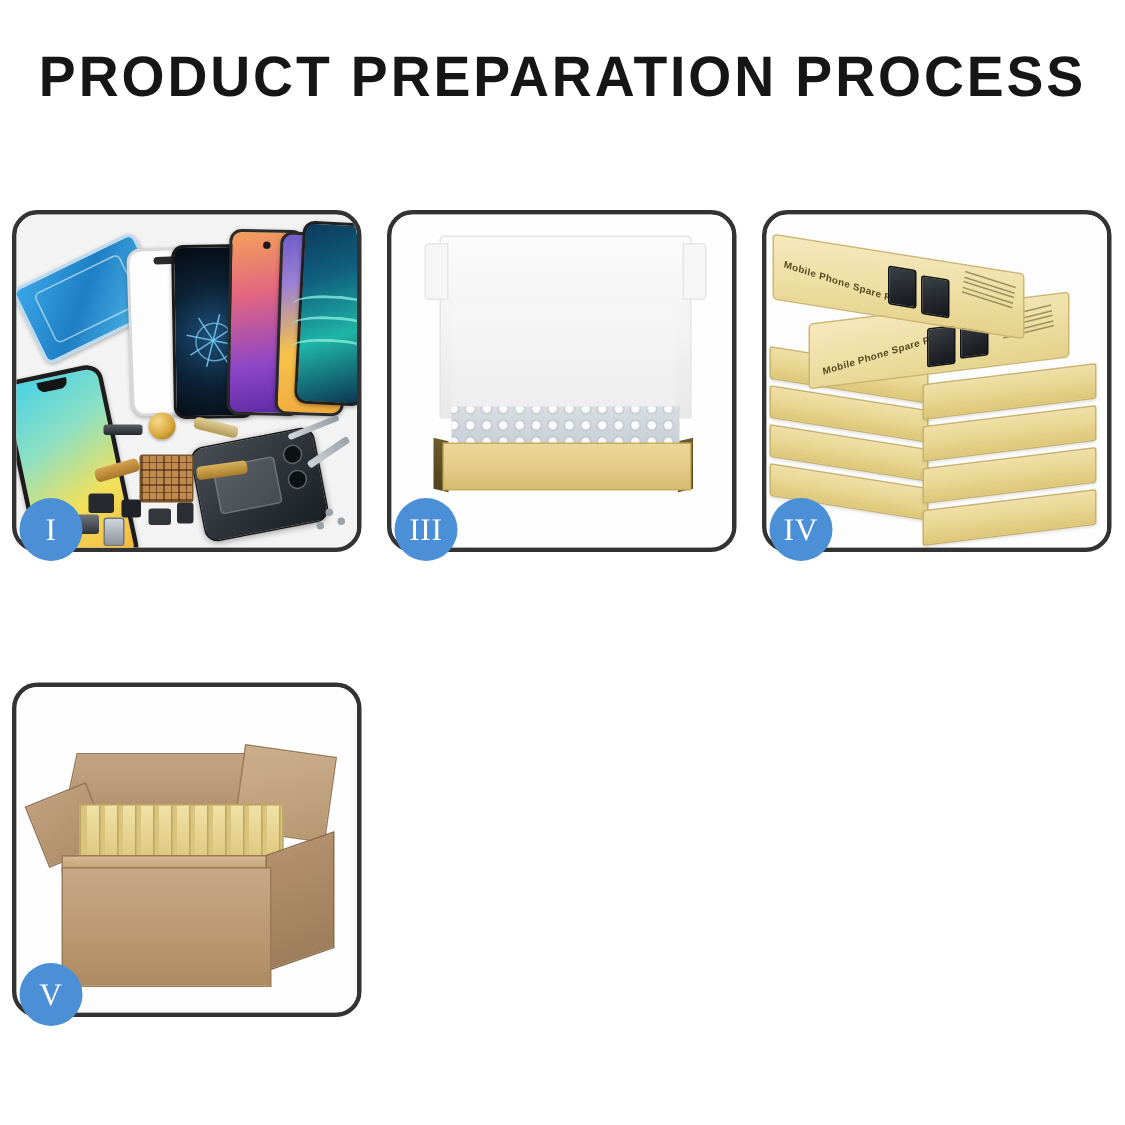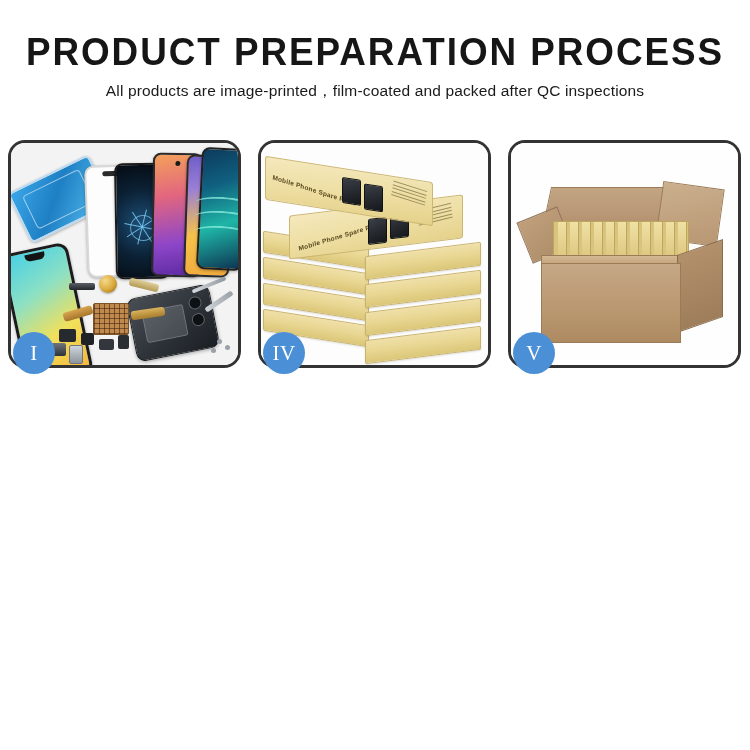--- a/index.html
+++ b/index.html
@@ -466,21 +466,20 @@
   .c6-tab2 {
     position:absolute; left:58px; top:164px; width:16px; height:20px;
     background:#b09070; border:1px solid #997a5a;
   }
 </style>
 </head>
 <body>
 
 <div id="header">
   <div id="page-title">PRODUCT PREPARATION PROCESS</div>
-  <div id="page-subtitle">All products are image-printed，film-coated and packed after QC inspections</div>
 </div>
 
 <div id="panel-grid">
 
   <div class="panel">
     <div class="panel-clip">
       <div class="p1-bg"></div>
 
       <div class="phone ph-film"></div>
 
@@ -535,20 +534,32 @@
       <div class="part pt-tool"></div>
       <div class="part pt-tweez"></div>
       <div class="part pt-screw1"></div>
       <div class="part pt-screw2"></div>
       <div class="part pt-screw3"></div>
     </div>
     <div class="badge">I</div>
   </div>
 
 
+  <div class="panel">
+    <div class="panel-clip">
+      <div class="p3-bg"></div>
+      <div class="b3-lid"></div>
+      <div class="b3-inner"></div>
+      <div class="b3-left-edge"></div>
+      <div class="b3-right-edge"></div>
+      <div class="b3-fill"></div>
+      <div class="b3-front"></div>
+    </div>
+    <div class="badge">III</div>
+  </div>
 
   <div class="panel">
     <div class="panel-clip">
       <div class="p4-bg"></div>
       <div class="stack">
 
         <div class="sbox" style="left:2px; top:96px; width:104px; height:20px; transform:skewY(9deg);"></div>
         <div class="sbox" style="left:2px; top:122px; width:104px; height:20px; transform:skewY(9deg);"></div>
         <div class="sbox" style="left:2px; top:148px; width:104px; height:20px; transform:skewY(9deg);"></div>
         <div class="sbox" style="left:2px; top:174px; width:104px; height:20px; transform:skewY(9deg);"></div>

